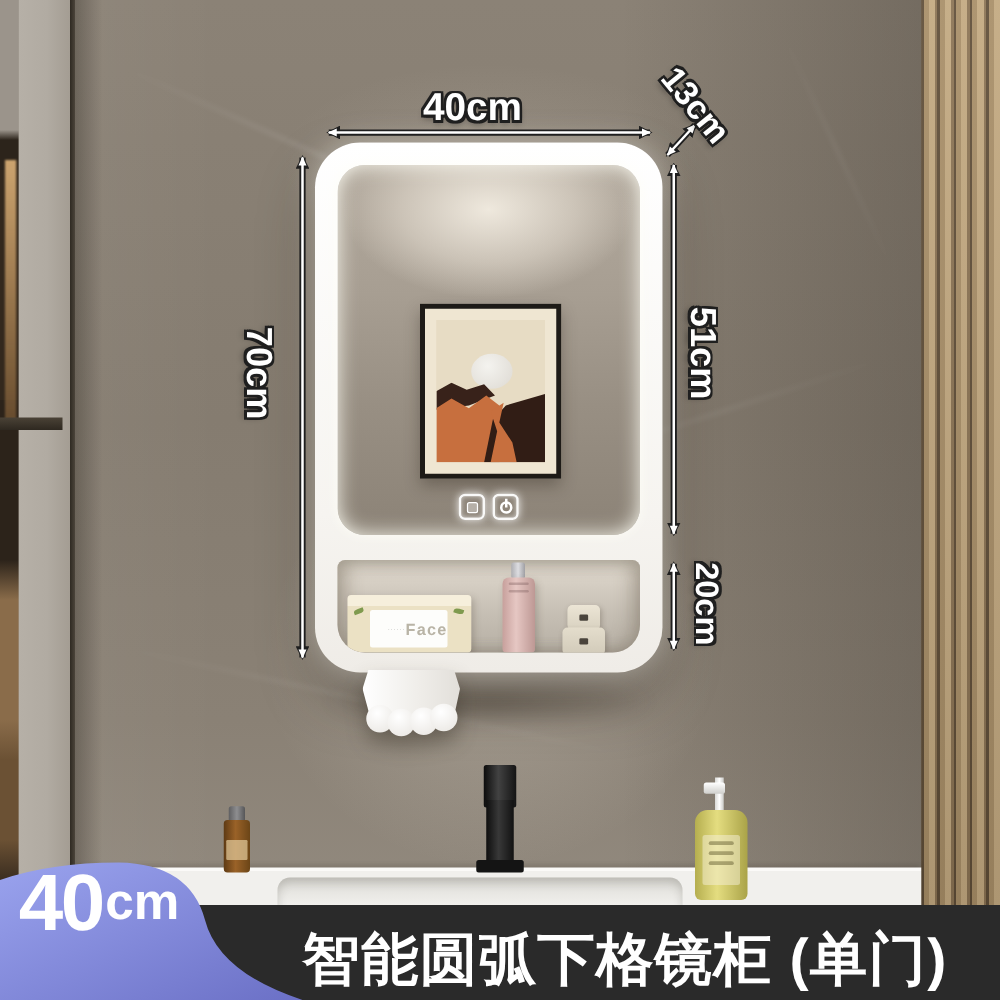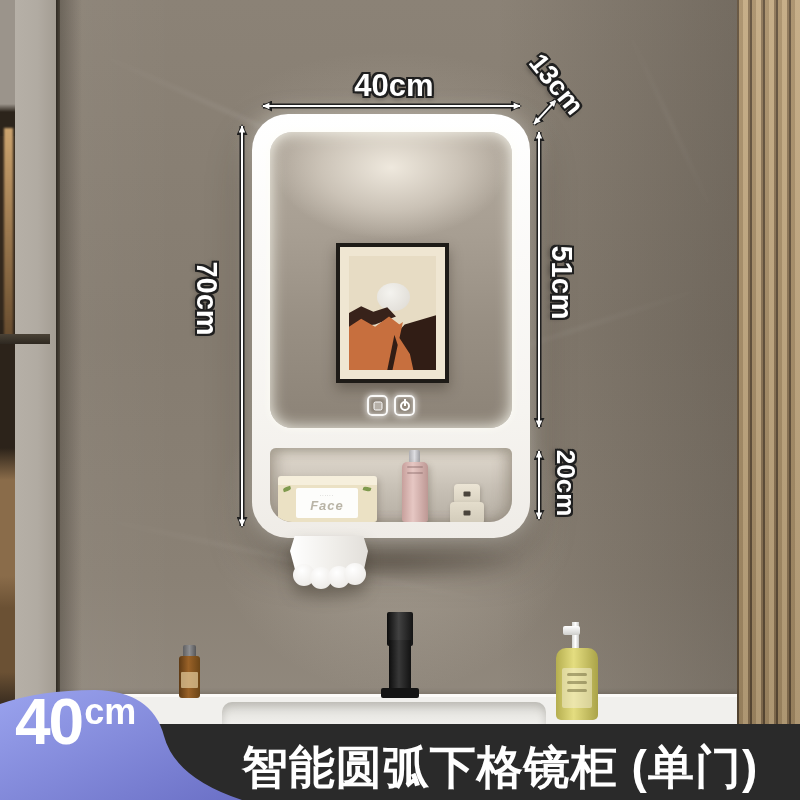--- a/index.html
+++ b/index.html
@@ -82,21 +82,21 @@
     box-shadow:0 0 7px rgba(255,255,255,.9), inset 0 0 4px rgba(255,255,255,.6);position:relative;}
   .scr{position:absolute;left:50%;top:50%;transform:translate(-50%,-50%);width:9px;height:9px;border:1.5px solid #fff;border-radius:2px;background:rgba(255,255,255,.35);}
   .pwr-c{position:absolute;left:50%;top:55%;transform:translate(-50%,-50%);width:10px;height:10px;border:2px solid #fff;border-radius:50%;}
   .pwr-b{position:absolute;left:50%;top:2px;transform:translateX(-50%);width:2px;height:7px;background:#fff;}
   .shelf{position:absolute;left:18px;top:334px;width:242px;height:74px;border-radius:6px 6px 22px 22px;overflow:hidden;
     background:linear-gradient(180deg,#f2ede3 0%,#dad3c8 16%,#c7c0b5 55%,#b6afa4 100%);
     box-shadow:inset 0 6px 10px rgba(115,105,90,.35), inset 9px 0 12px rgba(115,105,90,.28), inset -9px 0 12px rgba(115,105,90,.28);}
   .tissue{position:absolute;left:8px;top:28px;width:99px;height:46px;border-radius:3px;
     background:linear-gradient(180deg,#f6efdc 0 9px,#ebe1c4 9px);box-shadow:2px 3px 6px rgba(90,80,65,.3);}
   .tissue-label{position:absolute;left:18px;top:12px;width:62px;height:30px;background:#fdfdfb;border-radius:2px;
-    display:flex;flex-direction:column;align-items:center;justify-content:center;color:#8a8a84;font-style:italic;}
+    display:flex;align-items:center;justify-content:flex-end;color:#8a8a84;}
   .tissue-label .tiny{font-size:4px;letter-spacing:1px;}
   .tissue-label .brand{font-size:13px;font-weight:bold;color:#b9b4a6;letter-spacing:1px;}
   .sprig{position:absolute;width:8px;height:4px;background:#7f9a4e;border-radius:50% 0;}
   .sp1{left:5px;top:11px;transform:rotate(-20deg);}
   .sp2{right:6px;top:11px;transform:rotate(15deg);}
   .lotion-cap{position:absolute;left:139px;top:2px;width:11px;height:13px;background:linear-gradient(90deg,#aeaeb2,#dddde1,#9f9fa3);border-radius:2px;}
   .lotion-body{position:absolute;left:132px;top:14px;width:26px;height:60px;border-radius:5px 5px 3px 3px;
     background:linear-gradient(90deg,#c7a09c,#e6c7c3 42%,#bd9894);box-shadow:2px 3px 6px rgba(90,80,65,.3);}
   .lotion-line{height:2px;margin:4px 5px 0;background:rgba(120,90,88,.35);border-radius:1px;}
   .jar-small{position:absolute;left:184px;top:36px;width:26px;height:20px;border-radius:4px;
@@ -108,34 +108,34 @@
   .cup-wrap{position:absolute;left:290px;top:536px;width:78px;height:44px;filter:drop-shadow(0 9px 8px rgba(40,33,24,.38));}
   .cup-body{position:absolute;inset:0;background:linear-gradient(90deg,#ffffff,#f0eeea 55%,#e2dfda);
     clip-path:polygon(6% 0,94% 0,100% 34%,92% 100%,10% 100%,0 34%);}
   .scallop{position:absolute;width:22px;height:22px;border-radius:50%;background:radial-gradient(circle at 40% 30%,#ffffff,#e8e5e0);}
   .sc1{left:3px;top:28px;} .sc2{left:20px;top:31px;} .sc3{left:38px;top:30px;} .sc4{left:54px;top:27px;}
 
   
   .dims-svg{position:absolute;inset:0;pointer-events:none;}
   .dim-label{position:absolute;color:#fff;font-weight:bold;text-align:center;line-height:1;
     text-shadow:-2px -2px 0 #1f1f1f,2px -2px 0 #1f1f1f,-2px 2px 0 #1f1f1f,2px 2px 0 #1f1f1f,0 -2px 0 #1f1f1f,0 2px 0 #1f1f1f,-2px 0 0 #1f1f1f,2px 0 0 #1f1f1f,0 3px 5px rgba(0,0,0,.4);}
-  .lbl-width{left:344px;top:70px;width:100px;font-size:31px;}
+  .lbl-width{left:328px;top:70px;width:100px;font-size:31px;}
   .lbl-depth{left:511px;top:71px;width:90px;font-size:27px;transform:rotate(51deg);}
   .lbl-height{left:161px;top:284px;width:90px;font-size:29px;transform:rotate(90deg);}
   .lbl-mirror{left:516px;top:268px;width:90px;font-size:29px;transform:rotate(90deg);}
   .lbl-shelf{left:521px;top:470px;width:90px;font-size:26px;transform:rotate(90deg);}
 
   
   .banner{position:absolute;left:120px;right:0;top:724px;bottom:0;background:#2a2a2a;}
   .title{position:absolute;left:200px;right:0;top:724px;height:88px;display:flex;align-items:center;justify-content:center;
     color:#fff;font-size:46px;font-weight:bold;letter-spacing:1px;white-space:nowrap;}
   .badge{position:absolute;left:0;top:688px;width:242px;height:112px;}
-  .badge-text{position:absolute;left:15px;top:694px;display:flex;align-items:flex-start;color:#fff;}
+  .badge-text{position:absolute;left:15px;top:694px;display:flex;align-items:center;color:#fff;}
   .badge-num{font-size:64px;font-weight:800;line-height:.88;letter-spacing:-2px;}
-  .badge-unit{font-size:36px;font-weight:bold;line-height:1;margin:0 0 1px 2px;}
+  .badge-unit{font-size:41px;font-weight:bold;line-height:1;margin:0 0 1px 2px;}
   .pill{position:absolute;left:26px;top:760px;width:116px;height:29px;border-radius:15px;background:#fff;
     display:flex;align-items:center;justify-content:center;color:#4e4e4e;font-size:21px;font-weight:600;letter-spacing:4px;padding-left:4px;}
 </style>
 </head>
 <body>
 
 <div class="scene">
 
   <div class="wall"></div>
   <div class="vein v1"></div>

